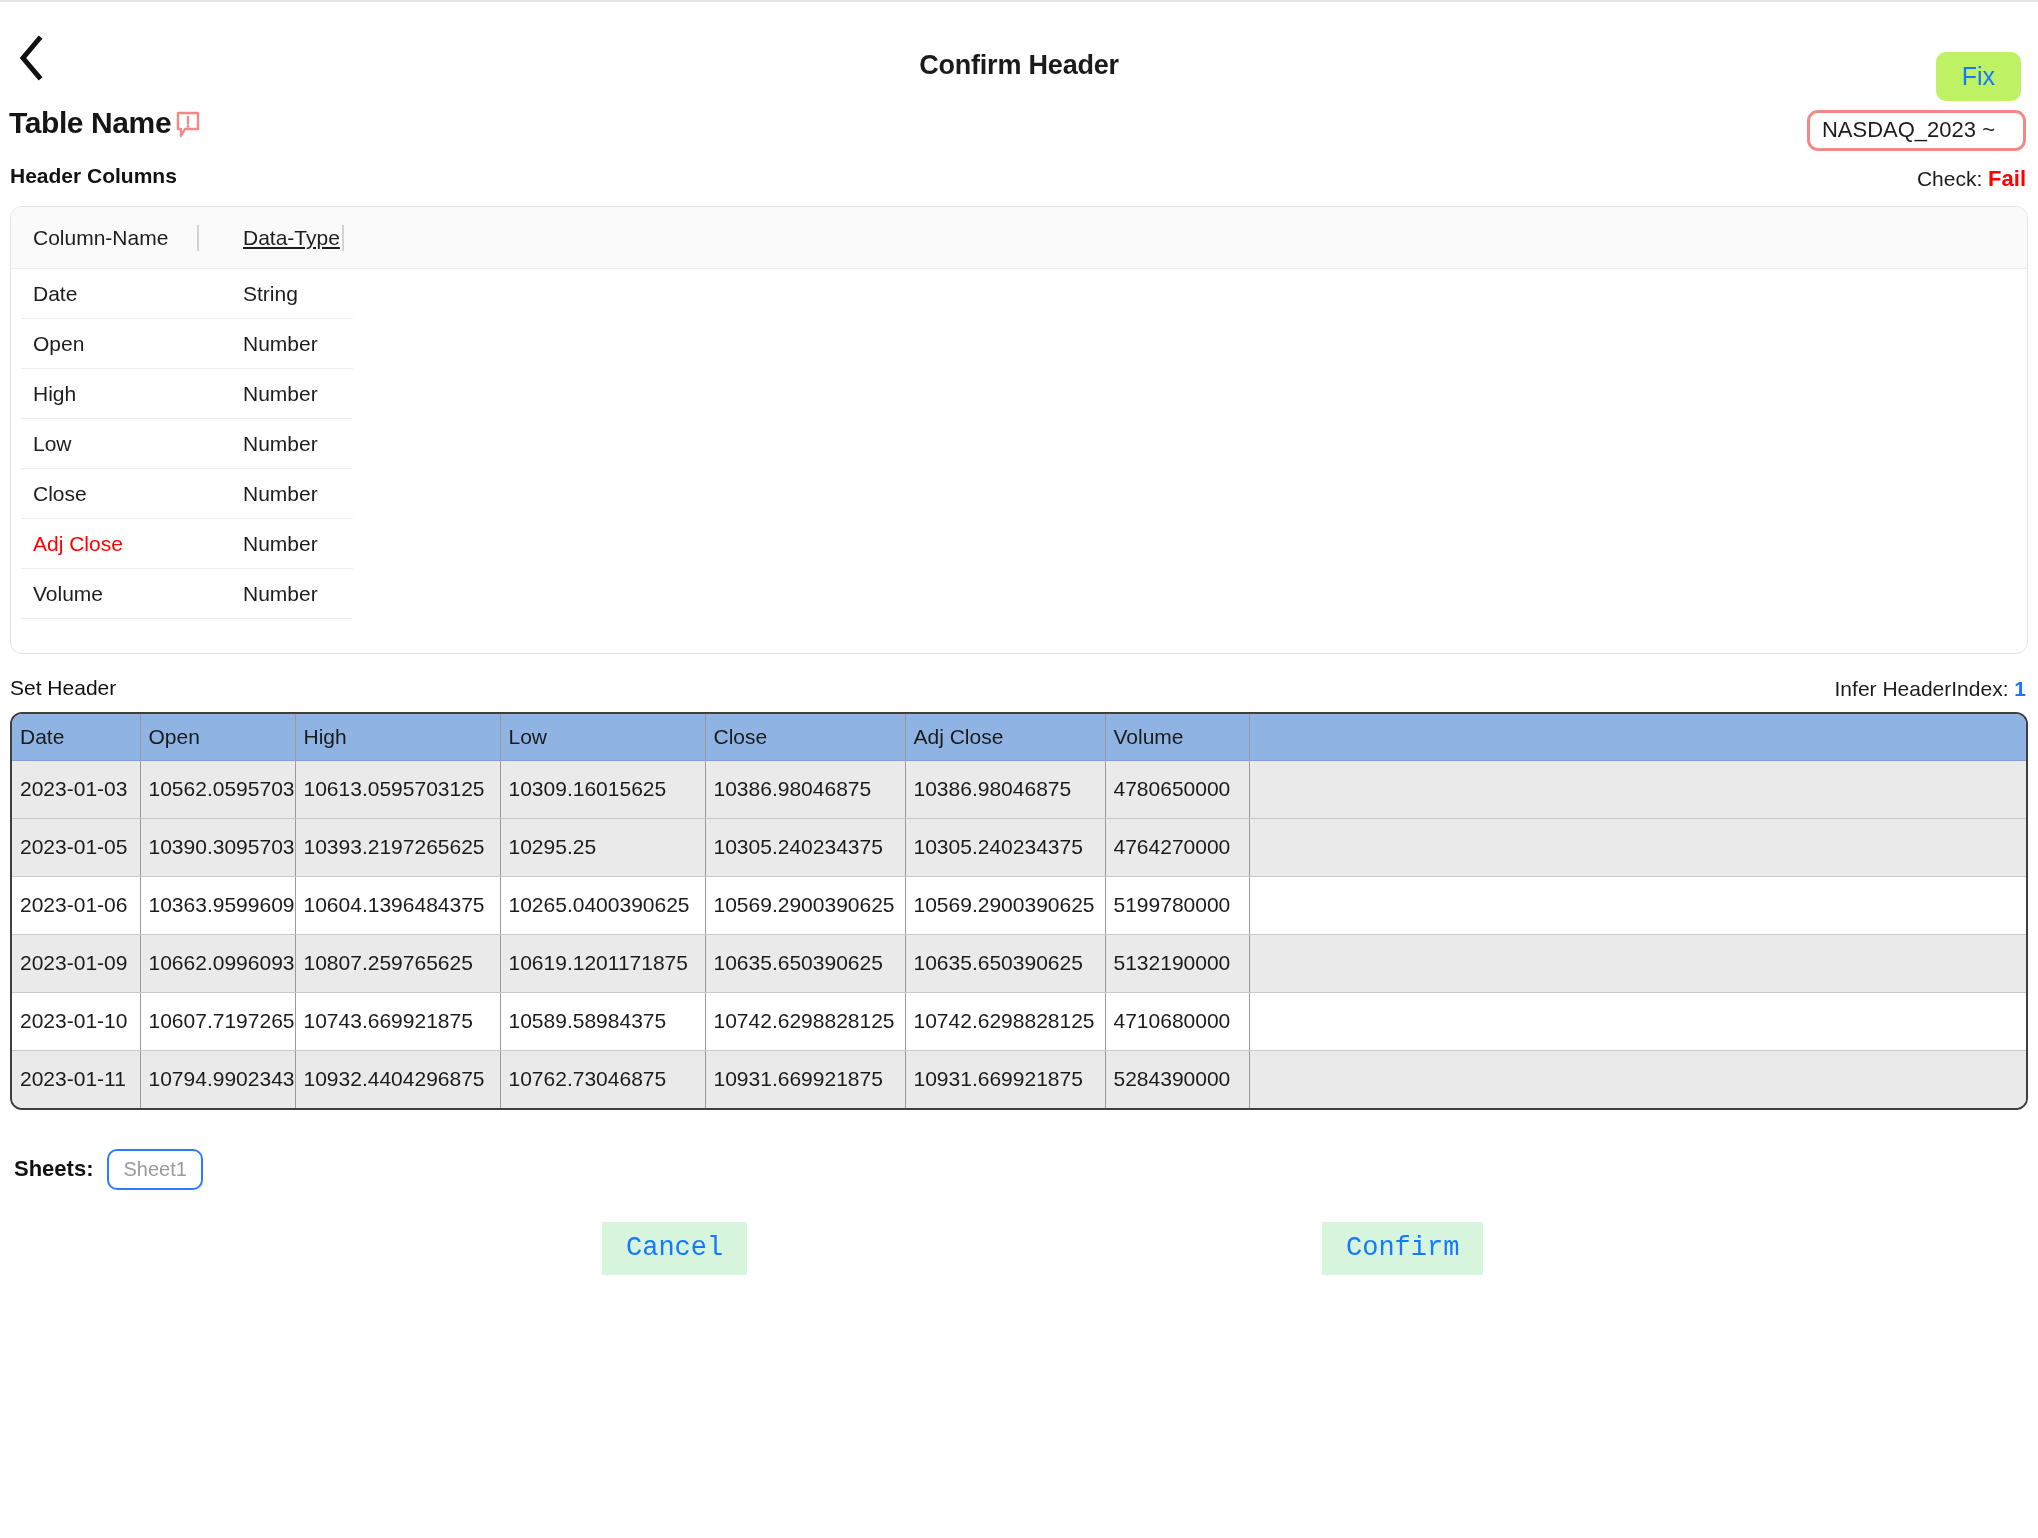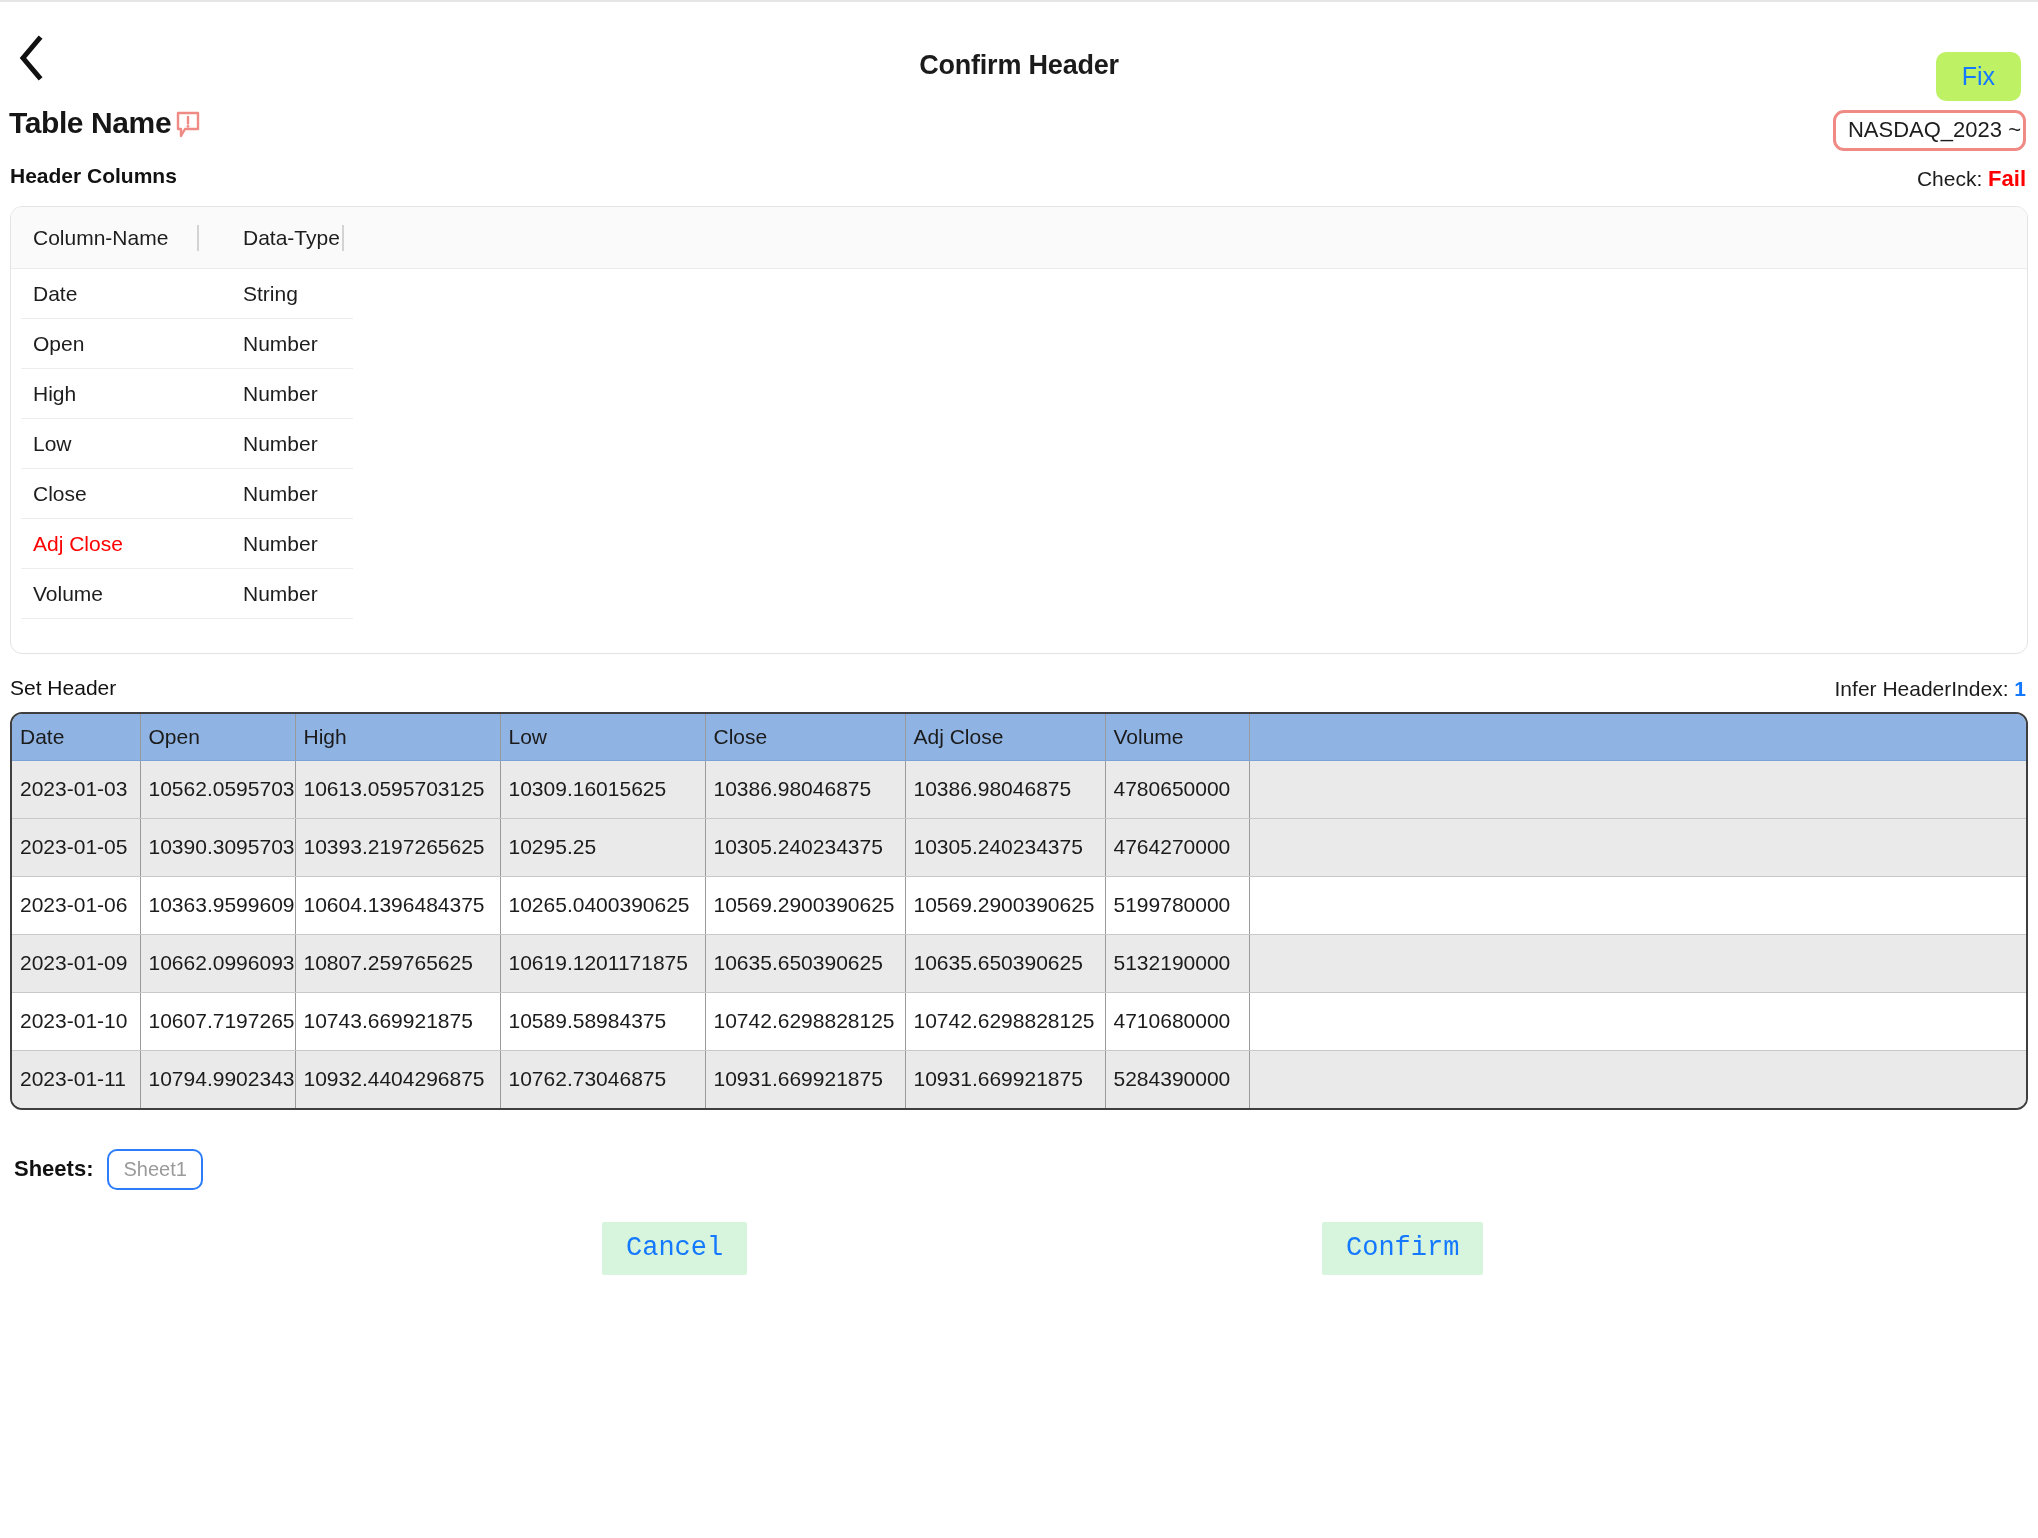--- a/index.html
+++ b/index.html
@@ -58,21 +58,21 @@
     display: flex; align-items: center; gap: 2px;
   }
   .warn-icon { display:inline-block; width: 24px; height: 28px; margin-left:3px; margin-top:4px; }
   .tablename-value {
     position: absolute; right: 12px; top: 10px;
     border: 3px solid #f08a84;
     border-radius: 11px;
     background: #fff;
     font-size: 22px;
     color: #1d1d1d;
-    padding: 5px 2px 6px 12px;
+    padding: 5px 28px 6px 12px;
     line-height: 1.1;
     cursor: pointer;
     white-space: nowrap;
   }
 
   
   .hc-bar {
     position: relative;
     height: 38px;
     margin-top: 6px;
@@ -100,21 +100,21 @@
     display: flex;
     align-items: center;
     height: 62px;
     background: #fafafa;
     border-bottom: 1px solid #ececec;
     font-size: 21px;
     color: #1d1d1d;
   }
   .hc-head .cell { position: relative; }
   .hc-c1 { width: 232px; padding-left: 22px; }
-  .hc-c2 { width: 170px; padding-left: 0; }
+  .hc-c2 { width: 170px; padding-left: 0; text-decoration: underline; }
   .sep {
     display:inline-block;
     width: 2px; height: 26px;
     background: #d3d3d3;
     vertical-align: middle;
     position: absolute;
     top: 18px;
   }
   .sep1 { left: 186px; }
   .sep2 { left: 331px; }

